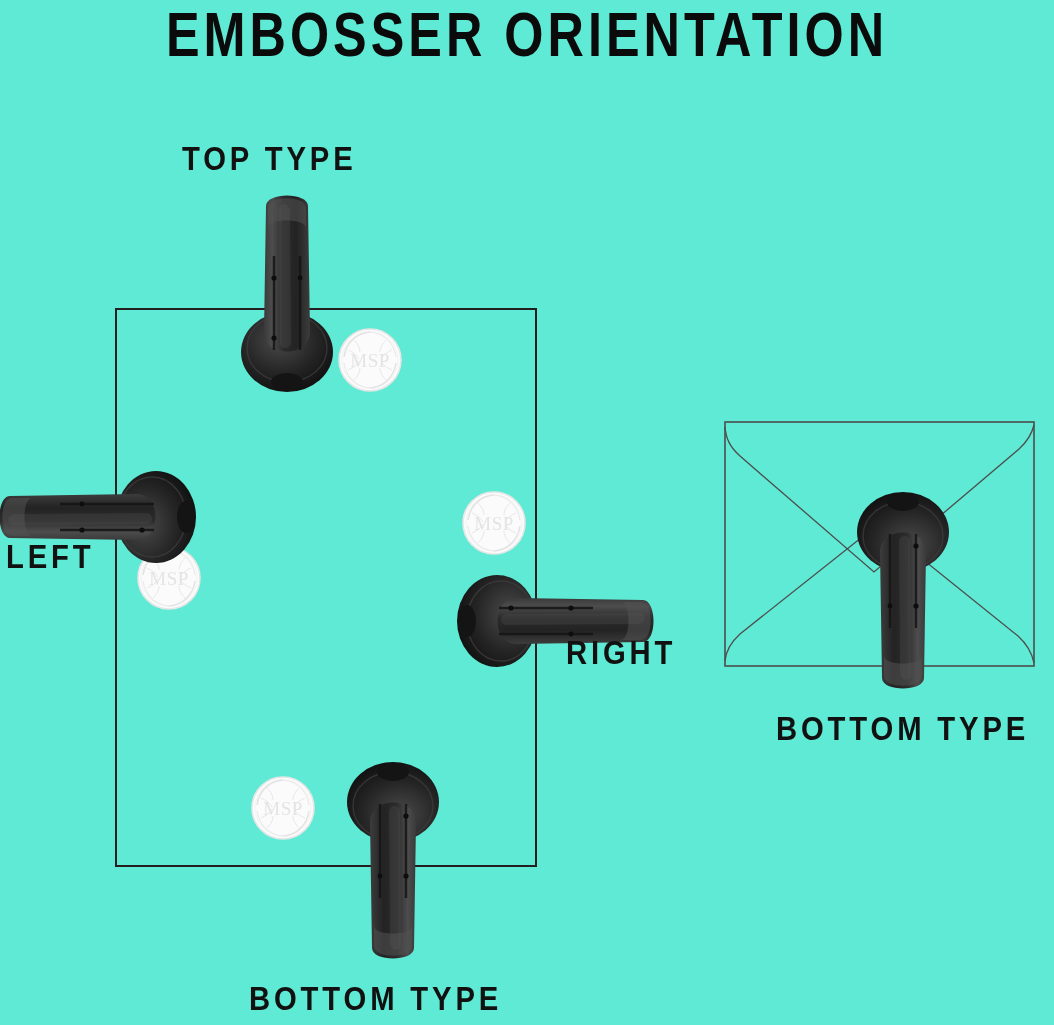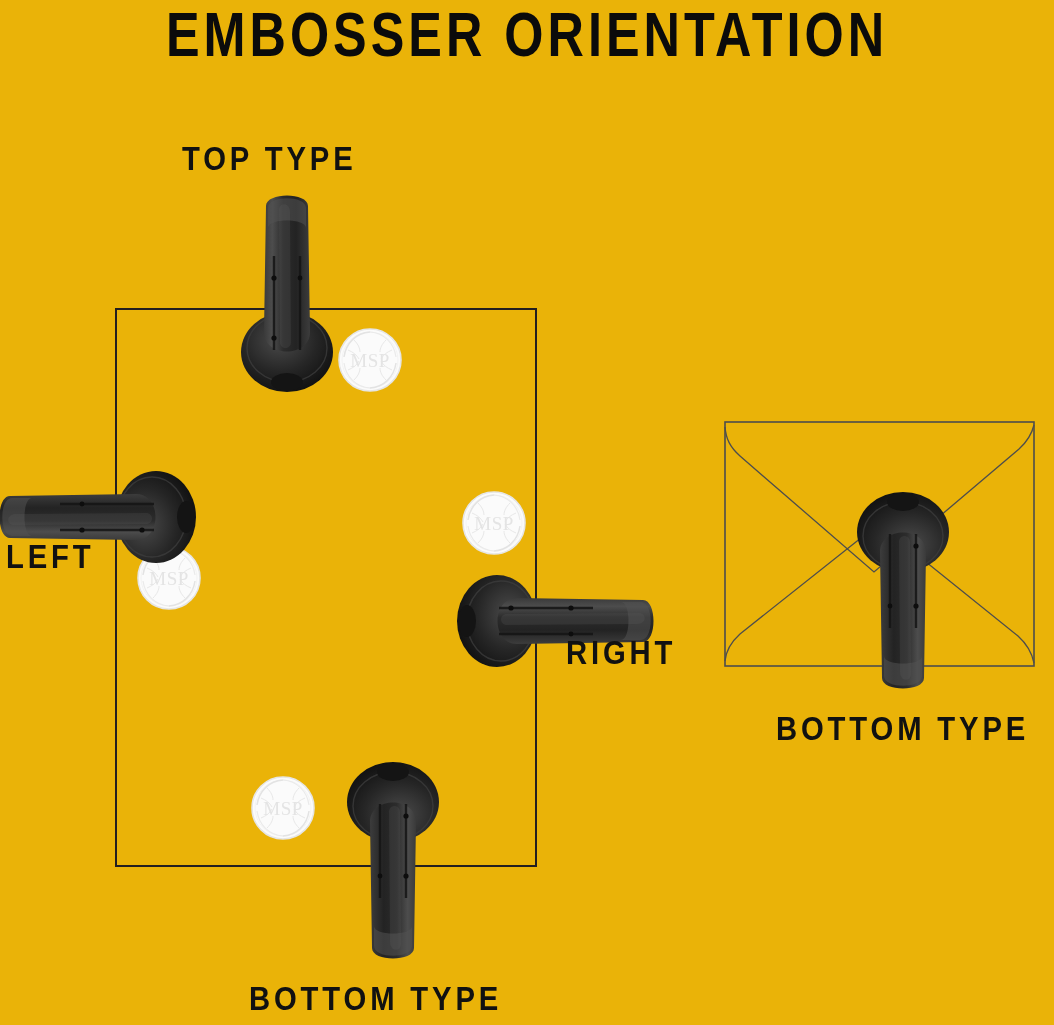--- a/index.html
+++ b/index.html
@@ -7,21 +7,21 @@
     padding: 0;
     background: #ffffff;
   }
   body {
     font-family: "Liberation Sans", sans-serif;
   }
   #page {
     position: relative;
     width: 1054px;
     height: 1025px;
-    background: #eab308;
+    background: #5eead4;
     overflow: hidden;
   }
 
   
   .title {
     position: absolute;
     left: 0;
     top: 2px;
     width: 1054px;
     text-align: center;

